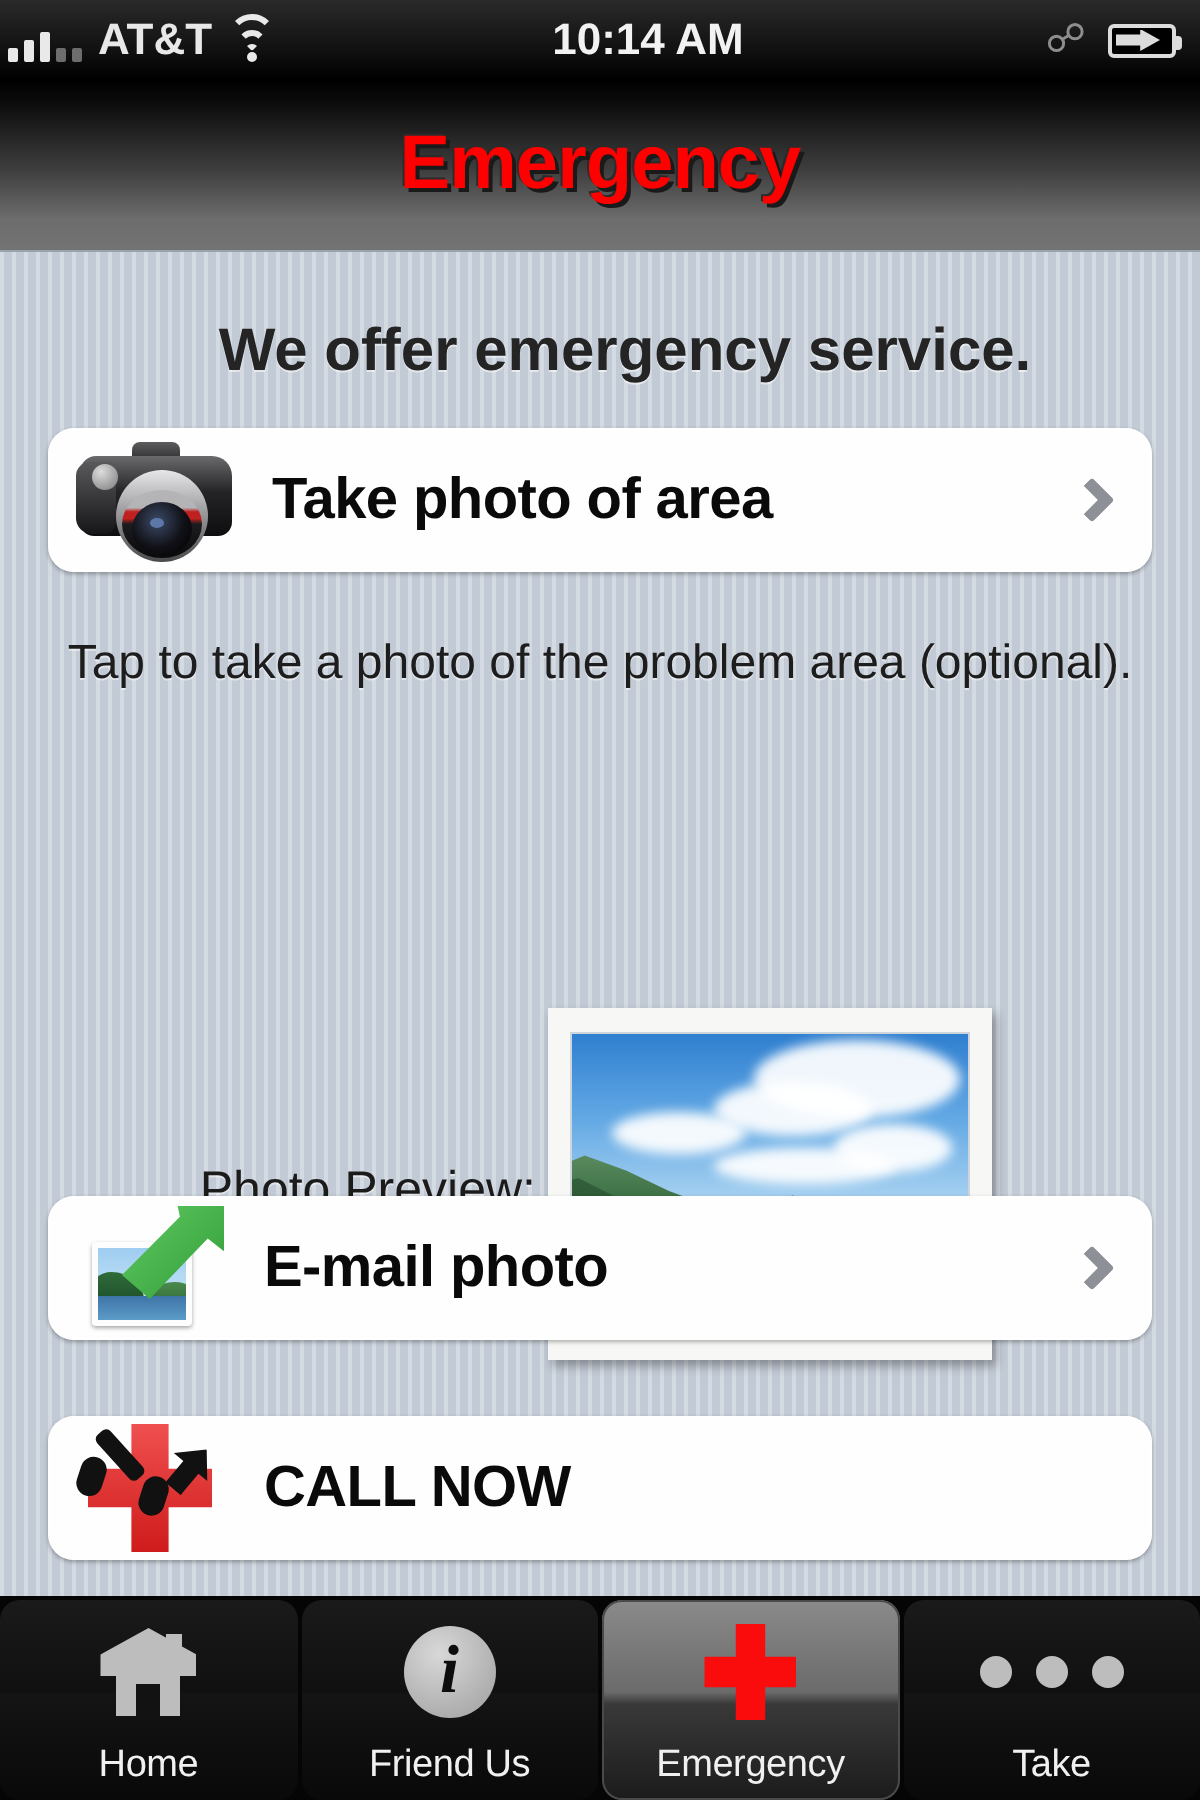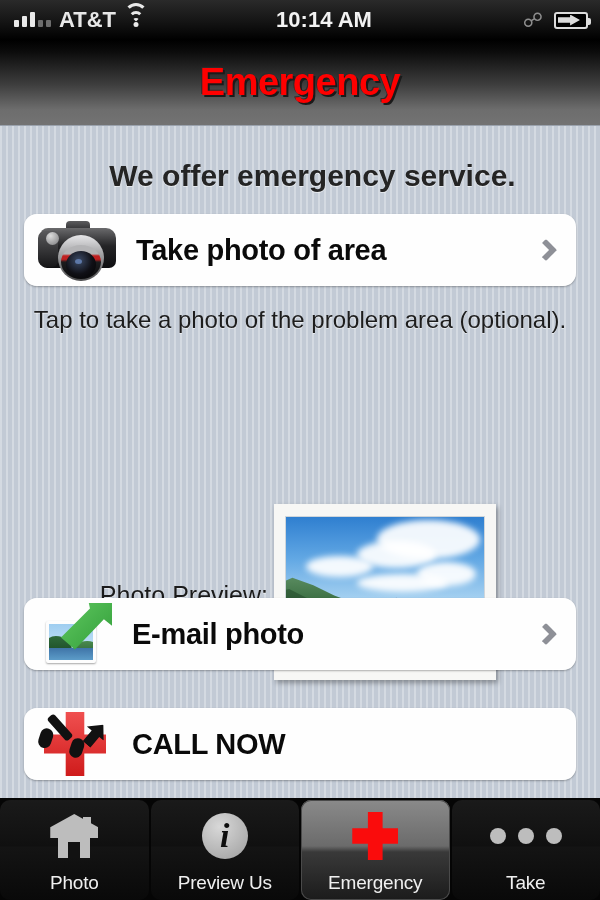--- a/index.html
+++ b/index.html
@@ -10,21 +10,21 @@
     background:#c2cad5;
   }
   #phone { position:relative; width:600px; height:900px; }
 
   
   .statusbar{
     position:absolute; top:0; left:0; width:600px; height:40px;
     background:linear-gradient(to bottom,#2a2a2a 0%,#141414 55%,#000 100%);
     display:flex; align-items:center; color:#e8e8e8;
   }
-  .sb-left{ display:flex; align-items:flex-start; gap:8px; padding-left:14px; }
+  .sb-left{ display:flex; align-items:flex-end; gap:8px; padding-left:4px; }
   .bars{ display:flex; align-items:flex-end; gap:3px; height:18px; }
   .bars i{ display:block; width:5px; background:#e9e9e9; border-radius:1px; }
   .bars i.b1{height:7px;} .bars i.b2{height:11px;} .bars i.b3{height:15px;}
   .bars i.dim{ background:#6d6d6d; }
   .carrier{ font-size:22px; font-weight:bold; letter-spacing:0px; line-height:22px; }
   .wifi{ position:relative; width:24px; height:18px; }
   .wifi span{ position:absolute; left:50%; transform:translateX(-50%);
      border:3px solid #e9e9e9; border-bottom-color:transparent;
      border-left-color:transparent; border-right-color:transparent; border-radius:50%;}
   .wifi .w1{ width:24px; height:24px; bottom:0px;}
@@ -268,21 +268,21 @@
           <div class="knob"></div>
         <div class="lens-outer"></div>
           <div class="lens-red"></div>
           <div class="lens-glass"></div>
           <div class="glint"></div>
       </div>
       <div class="label">Take photo of area</div>
       <div class="chevron"></div>
     </div>
 
-    <div class="helper" style="top:180px;">Tap to take a photo of the problem area (optional).</div>
+    <div class="helper" style="top:192px;">Tap to take a photo of the problem area (optional).</div>
 
     <div class="preview-label">Photo Preview:</div>
     <div class="frame">
       <div class="photo">
         <div class="sky"></div>
         <div class="cloud c1"></div>
           <div class="cloud c2"></div>
           <div class="cloud c3"></div>
         <div class="cloud c4"></div>
           <div class="cloud c5"></div>
@@ -326,28 +326,28 @@
 
     <div class="tab">
       <div class="ticon">
         <div class="ic-home">
           <div class="chim"></div>
             <div class="roof"></div>
             <div class="base"></div>
             <div class="door"></div>
         </div>
       </div>
-      <div class="tlabel">Photo</div>
+      <div class="tlabel">Home</div>
     </div>
 
     <div class="tab">
       <div class="ticon">
         <div class="ic-info">i</div>
       </div>
-      <div class="tlabel">Preview Us</div>
+      <div class="tlabel">Friend Us</div>
     </div>
 
 
     <div class="tab active">
       <div class="ticon">
         <div class="ic-cross"></div>
       </div>
       <div class="tlabel">Emergency</div>
     </div>
 

